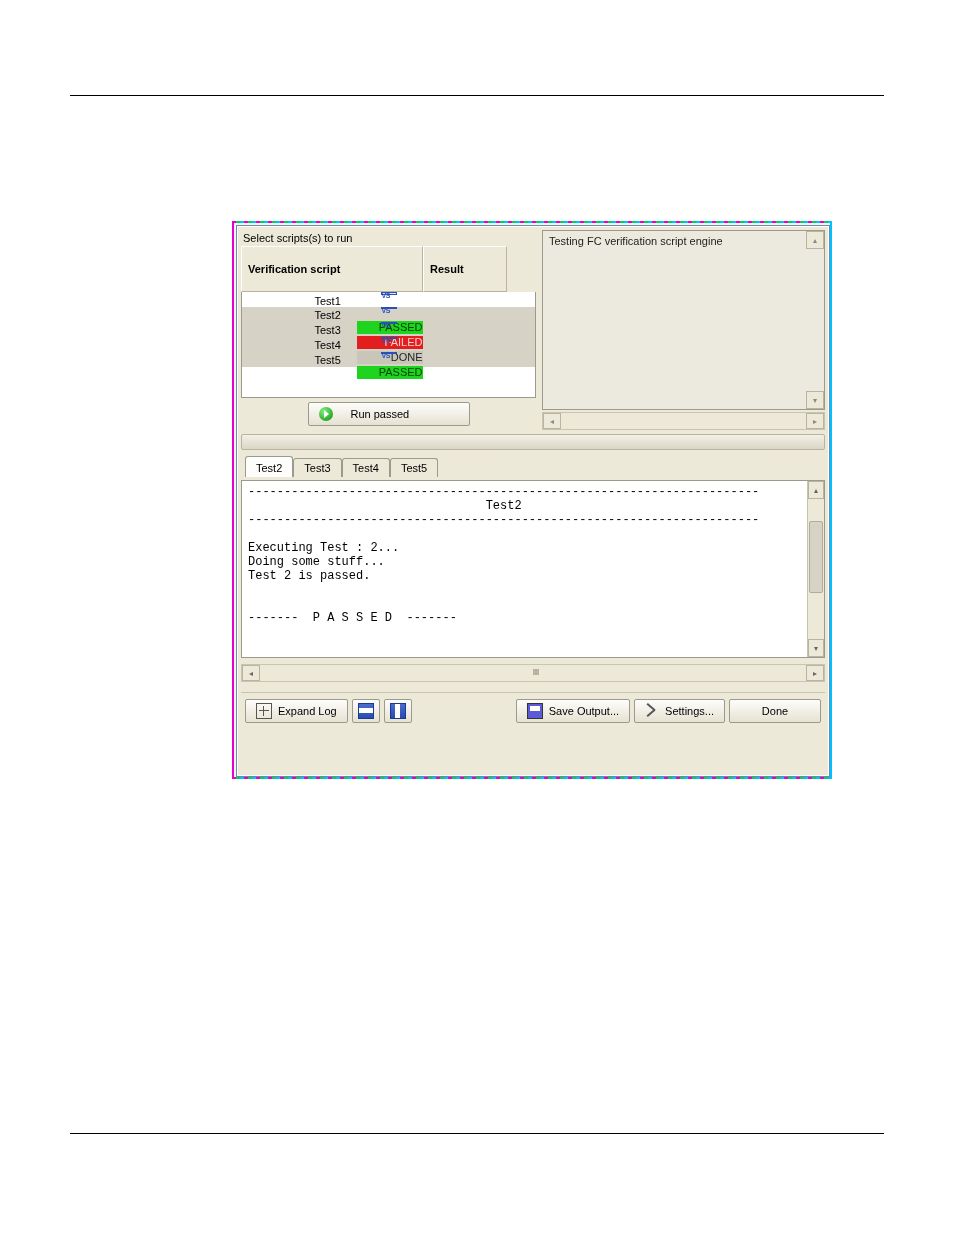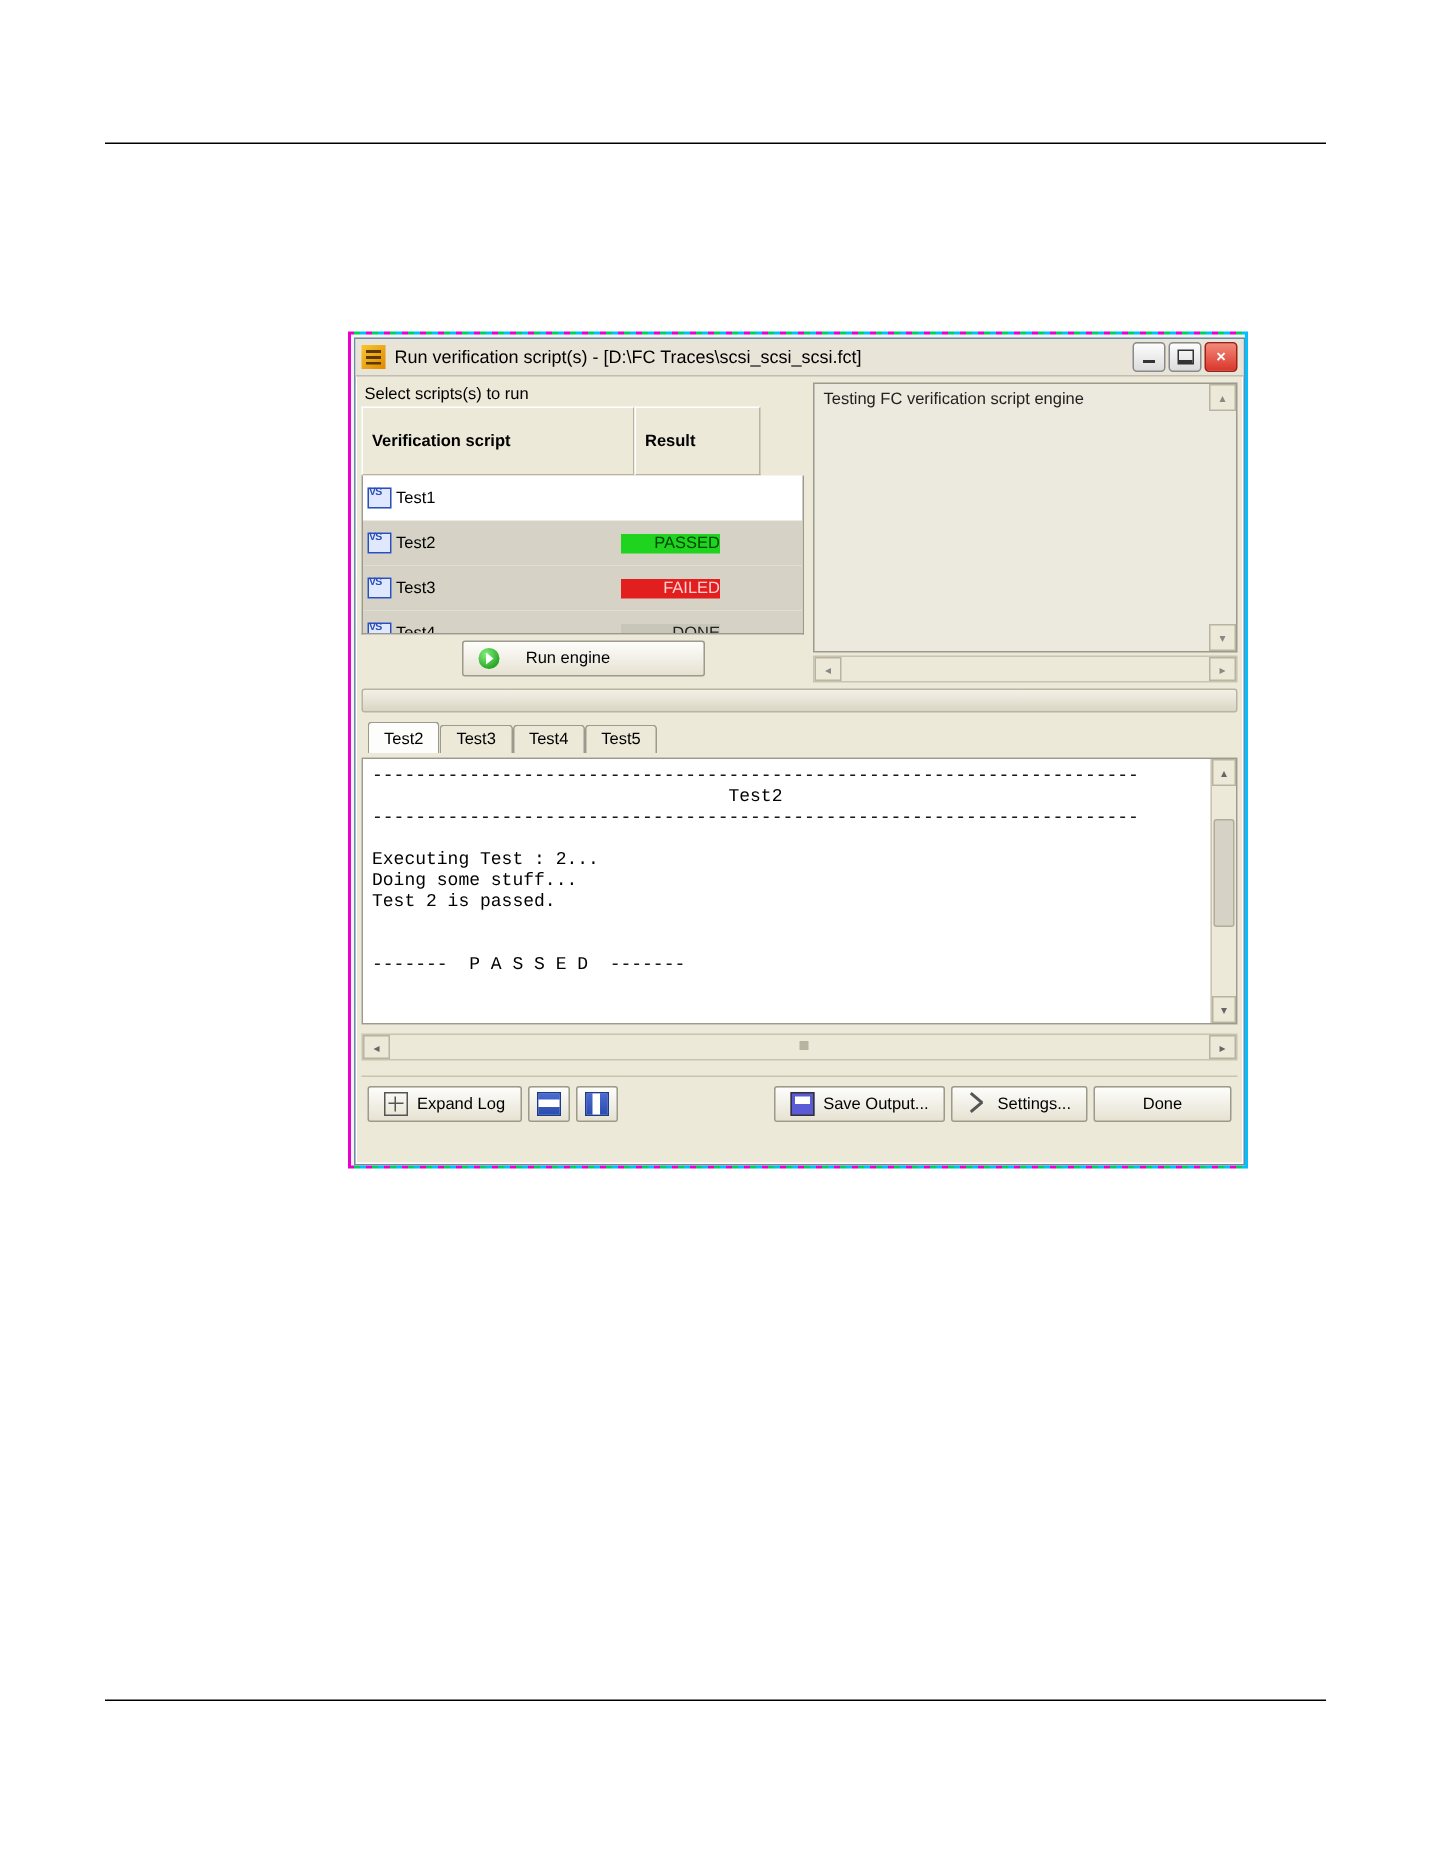--- a/index.html
+++ b/index.html
@@ -79,21 +79,21 @@
   .list-hdr .col{
     background:#ece9d8;border:1px solid #b8b4a0;border-top-color:#fff;border-left-color:#fff;
     padding:16px 6px;font-size:11px;text-align:left;font-weight:bold;
   }
   .col-script{width:168px;}
   .col-result{width:70px;text-align:center;}
   .list-body{
     flex:1;background:#fff;border:1px solid #9c9a8c;border-top:none;
     overflow:hidden;
   }
-  .row{display:flex;align-items:center;height:30px;}
+  .row{display:flex;align-items:center;height:15px;flex-direction:column;}
   .row .ico{
     width:14px;height:12px;margin:0 3px;
     border:1px solid #2b4fb8;background:#dfe8ff;position:relative;
   }
   .row .ico::after{content:"VS";position:absolute;left:0;top:-1px;font-size:7px;color:#2b4fb8;font-weight:bold;letter-spacing:-0.5px;}
   .row .name{width:148px;font-size:11px;color:#000;}
   .row.sel{background:#d6d3c6;}
   .row .res{
     width:66px;text-align:right;font-size:11px;padding:0;height:13px;line-height:13px;
     margin-left:2px;
@@ -192,29 +192,20 @@
 </head>
 <body>
 
 <div class="page">
   <div class="hr-top"></div>
   <div class="hr-bot"></div>
 
   <div class="backdrop"></div>
 
   <div class="window">
-    <div class="titlebar">
-      <span class="app-ico"></span>
-      <span class="title">Run verification script(s) - [D:\FC Traces\scsi_scsi_scsi.fct]</span>
-      <div class="winbtns">
-        <div class="winbtn min"></div>
-        <div class="winbtn max"></div>
-        <div class="winbtn close">×</div>
-      </div>
-    </div>
 
     <div class="client">
       <div class="top-row">
         <div class="left-pane">
           <div class="lbl">Select scripts(s) to run</div>
           <div class="list-hdr">
             <div class="col col-script">Verification script</div>
             <div class="col col-result">Result</div>
           </div>
           <div class="list-body" id="list-body">
@@ -239,21 +230,21 @@
               </div>
               <div class="row sel">
                 <span class="ico"></span>
                 <span class="name">Test5</span>
                 <span class="res passed">PASSED</span>
               </div>
             </div>
           <div class="run-row">
             <div class="run-btn">
               <span class="play-ico"></span>
-              <span>Run engine</span>
+              <span>Run passed</span>
             </div>
           </div>
         </div>
 
         <div class="right-pane">
           <div class="msg-box">
             <span>Testing FC verification script engine</span>
             <div class="spin-up">▴</div>
             <div class="spin-dn">▾</div>
           </div>

